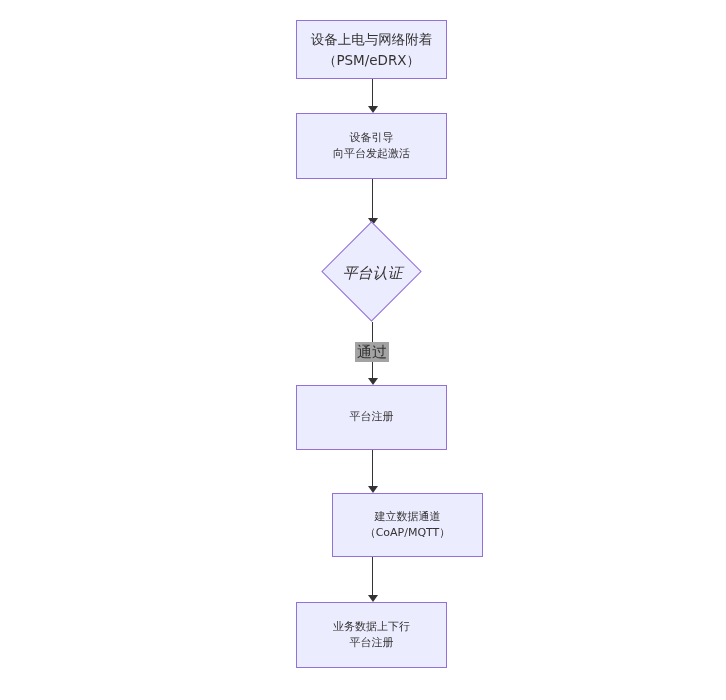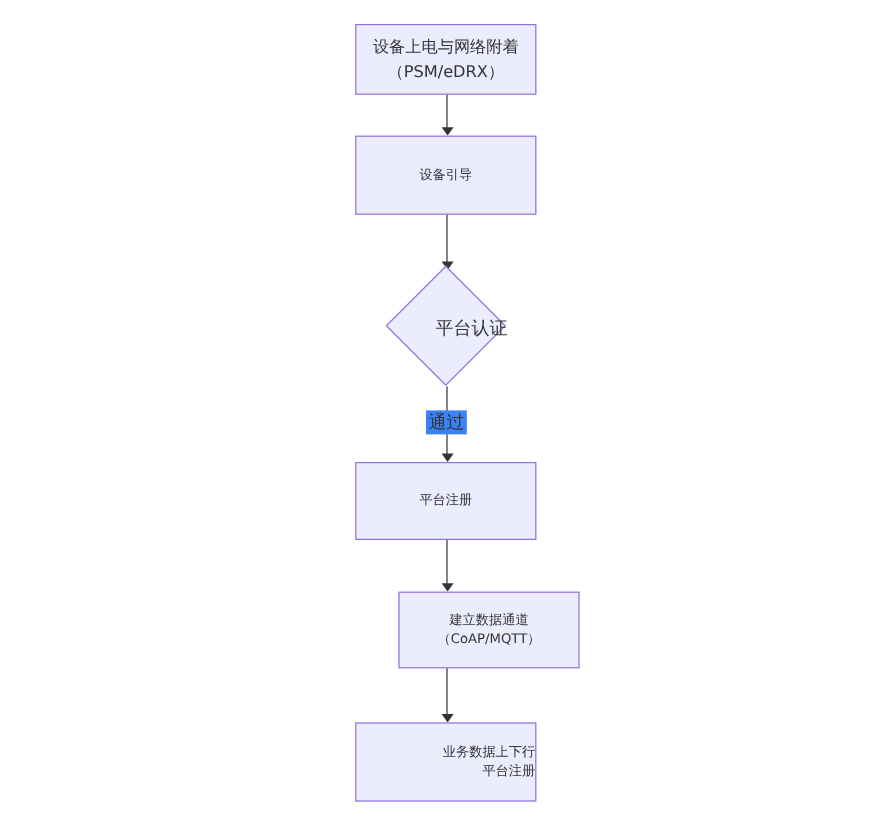--- a/index.html
+++ b/index.html
@@ -29,42 +29,43 @@
     align-items: center;
     justify-content: center;
     text-align: center;
     font-size: 11px;
     line-height: 1.5;
   }
   .n-power    { top: 20px;  height: 59px; font-size: 13.5px; }
   .n-boot     { top: 113px; height: 66px; }
   .n-register { top: 385px; height: 65px; }
   .n-channel  { top: 493px; height: 64px; margin-left: 36px; }
-  .n-business { top: 602px; height: 66px; align-items: flex-end; }
+  .n-business { top: 602px; height: 66px; }
 
   
   .diamond-shape {
     position: absolute;
     left: 336px;
     top: 236px;
     width: 71px;
     height: 71px;
     box-sizing: border-box;
     background: #ECECFF;
     border: 1px solid #9370DB;
     transform: rotate(45deg);
   }
   .diamond-label {
     position: absolute;
     left: 322px;
     top: 263px;
     width: 101px;
-    text-align: right;
+    text-align: center;
     font-size: 15px;
     line-height: 20px;
+    font-style: italic;
   }
 
   
   .arrow {
     position: absolute;
     left: 367px;
     width: 11px;
   }
   .a1 { top: 79px;  height: 34px; }
   .a2 { top: 179px; height: 46px; }
@@ -89,21 +90,21 @@
     border-right: 5px solid transparent;
     border-top: 7px solid #333333;
   }
 
   
   .edge-label {
     position: absolute;
     left: 372px;
     top: 342px;
     transform: translateX(-50%);
-    background: #3b82f6;
+    background: #a3a3a3;
     padding: 0 2px;
     font-size: 15px;
     line-height: 20px;
     white-space: nowrap;
   }
 </style>
 </head>
 <body>
 
 <div class="canvas">
@@ -113,20 +114,21 @@
     <div>（PSM/eDRX）</div>
   </div>
 
   <div class="arrow a1">
     <div class="arrow-line"></div>
     <div class="arrow-head"></div>
   </div>
 
   <div class="rect-node n-boot">
     <div>设备引导</div>
+    <div>向平台发起激活</div>
   </div>
 
   <div class="arrow a2">
     <div class="arrow-line"></div>
     <div class="arrow-head"></div>
   </div>
 
   <div class="diamond-shape"></div>
   <div class="diamond-label">平台认证</div>
 

